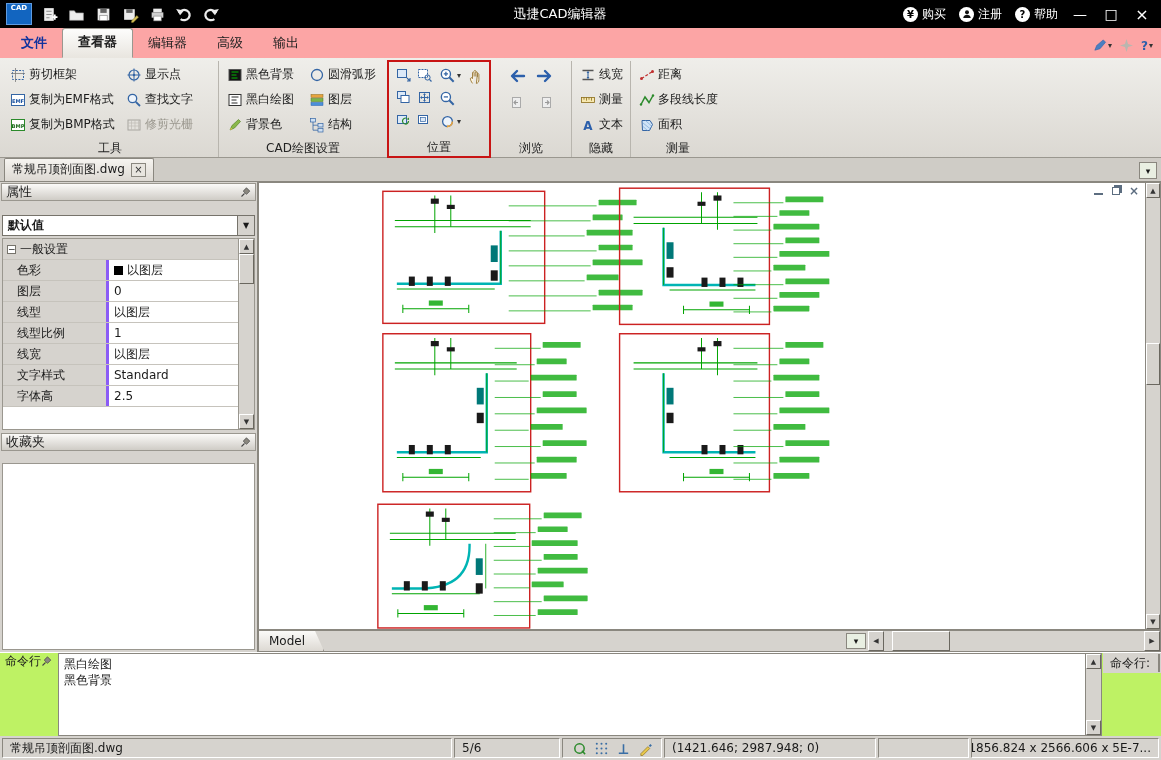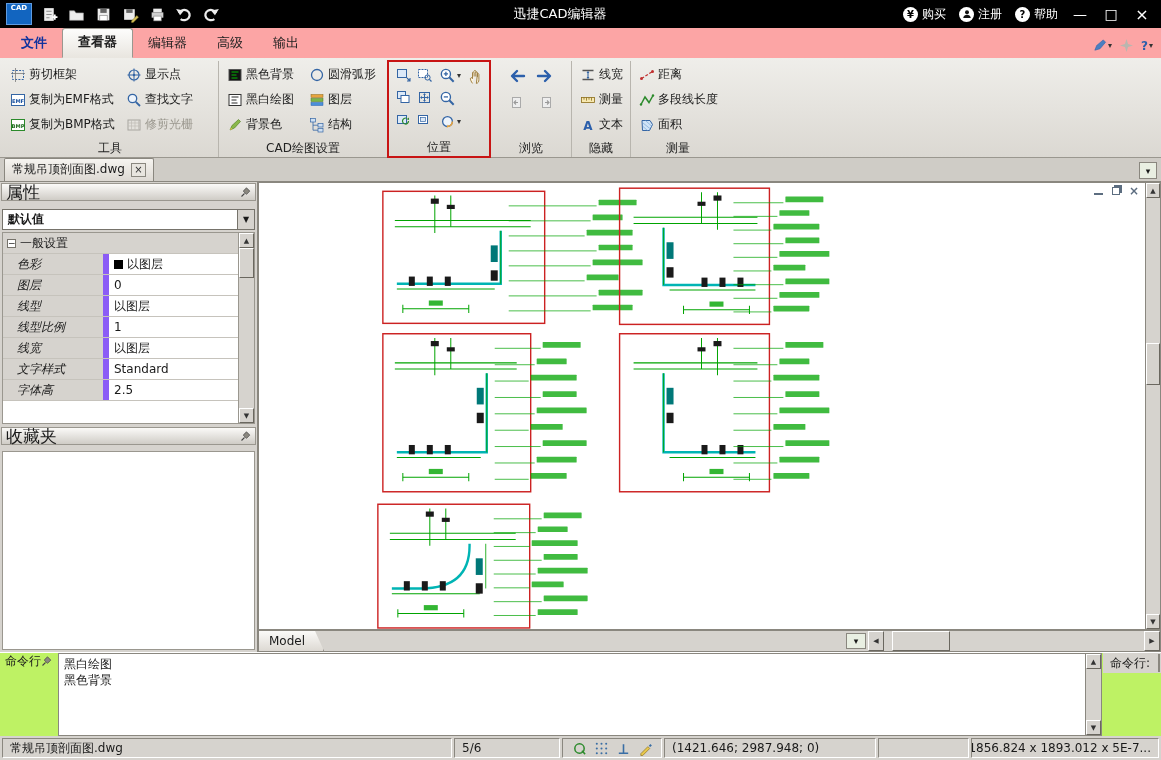--- a/index.html
+++ b/index.html
@@ -60,37 +60,37 @@
   .doctab { display:flex; align-items:center; gap:6px; background:linear-gradient(#f6f4f0,#ddd9d3);
             border:1px solid #8a877f; border-bottom:none; border-radius:2px 2px 0 0; padding:2px 7px 3px; font-size:12px; }
   .doctab-close { width:15px; height:14px; font-size:10px; line-height:12px; text-align:center;
                   border:1px solid #8a877f; background:#e8e5df; color:#333; }
   .doctabs-end { margin-left:auto; width:18px; height:17px; margin-bottom:2px; border:1px solid #8a877f;
                  background:#e9efe2; font-size:9px; display:flex; align-items:center; justify-content:center; }
 
   
   .main { flex:1; display:flex; min-height:0; }
   .sidebar { width:258px; flex:none; display:flex; flex-direction:column; border-right:1px solid #8a877f; background:#d6d3ce; }
-  .side-header { height:18px; margin:1px 1px 6px; background:linear-gradient(#fbfaf8,#cfccc6); border:1px solid #9a978f;
-                 display:flex; align-items:center; justify-content:space-between; padding:0 4px; font-size:17px; flex:none; }
+  .side-header { height:18px; margin:1px 1px 12px; background:linear-gradient(#fbfaf8,#cfccc6); border:1px solid #9a978f;
+                 display:flex; align-items:center; justify-content:space-between; padding:0 4px; font-size:13px; flex:none; }
   .preset { height:21px; margin:2px 2px; background:#fff; border:1px solid #76736b; display:flex; align-items:stretch;
             font-size:12px; font-weight:bold; flex:none; }
   .preset-label { flex:1; display:flex; align-items:center; padding-left:5px; }
   .preset-btn { width:17px; background:#d6d3ce; border-left:1px solid #76736b; font-size:8px;
                 display:flex; align-items:center; justify-content:center; }
 
   .propgrid { margin:0 2px; height:192px; display:flex; border:1px solid #9a978f; background:#fff; flex:none; }
   .pg-table { flex:1; }
   .pg-section { height:21px; background:#d6d3ce; display:flex; align-items:center; gap:4px; padding:0 4px;
                 border-bottom:1px solid #c6c3bc; }
   .expander { width:9px; height:9px; border:1px solid #76736b; background:#fff; font-size:9px; line-height:7px;
               text-align:center; flex:none; }
   .pg-row { display:flex; height:21px; border-bottom:1px solid #c6c3bc; align-items:stretch; }
-  .pg-label { width:106px; background:#d6d3ce; border-right:6px solid #8b5cf6; display:flex; align-items:center;
-              padding-left:14px;font-style:italic; }
+  .pg-label { width:106px; background:#d6d3ce; border-right:3px solid #8b5cf6; display:flex; align-items:center;
+              padding-left:14px; }
   .pg-value { flex:1; display:flex; align-items:center; gap:4px; padding:0 5px; background:#fff; }
   .swatch { width:9px; height:9px; background:#000; flex:none; }
   .pg-scroll { width:16px; background:#d6d3ce; border-left:1px solid #9a978f; display:flex; flex-direction:column; }
   .sbtn { height:15px; width:100%; background:#d6d3ce; border:1px solid; border-color:#fff #6a675f #6a675f #fff;
           font-size:7px; display:flex; align-items:center; justify-content:center; color:#333; flex:none; }
   .sthumb { width:100%; height:30px; background:#d6d3ce; border:1px solid; border-color:#fff #6a675f #6a675f #fff; }
   .strack { flex:1; }
 
   .fav-cols { display:flex; height:20px; margin:1px 2px 0; flex:none; }
   .fav-col { border:1px solid; border-color:#fff #8a877f #8a877f #fff; background:linear-gradient(#f3f1ed,#d6d3ce);
@@ -913,16 +913,16 @@
       <svg width="15" height="15" viewBox="0 0 16 16">
           <path d="M3 13h10M8 13V3.5" fill="none" stroke="#3a6ea5" stroke-width="1.7"></path>
         </svg>
       <svg width="15" height="15" viewBox="0 0 16 16">
           <path d="M3 13.5L10.5 6l2 2-7.5 7.5H3z" fill="#e8c84a" stroke="#8a6d1a" stroke-width=".7"></path>
           <path d="M11.5 5l1.8-1.8 1.5 1.5L13 6.5z" fill="#3a6ea5"></path>
         </svg>
     </div>
     <div class="seg seg-coords">(1421.646; 2987.948; 0)</div>
     <div class="seg seg-fill"></div>
-    <div class="seg seg-size">1856.824 x 1893.012 x 5E-7...</div>
+    <div class="seg seg-size">1856.824 x 2566.606 x 5E-7...</div>
   </div>
 
 </div>
 
 </body></html>

